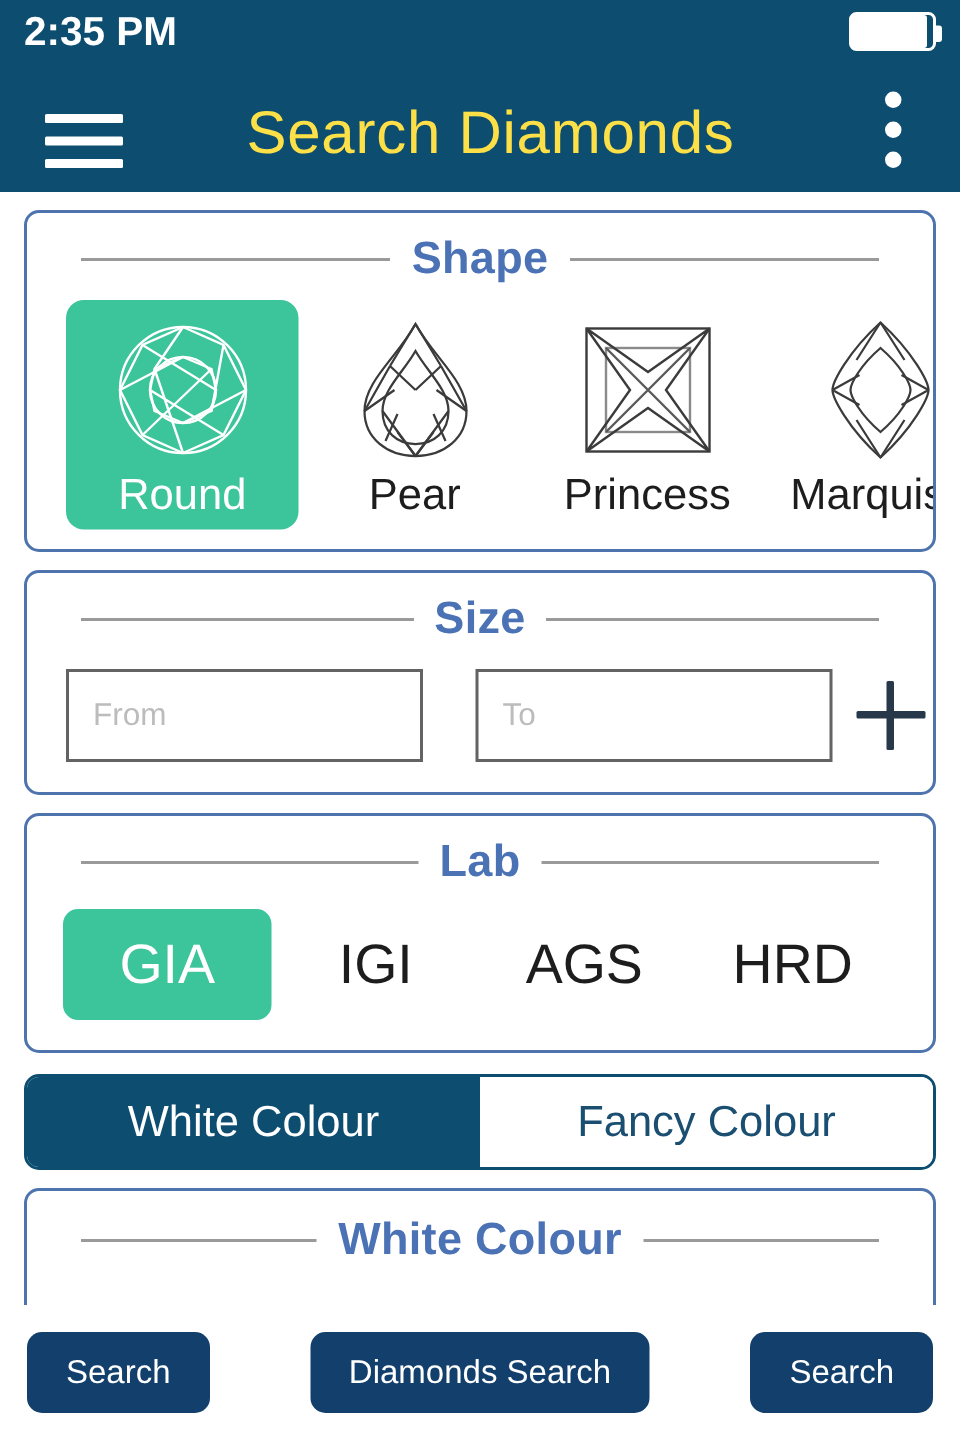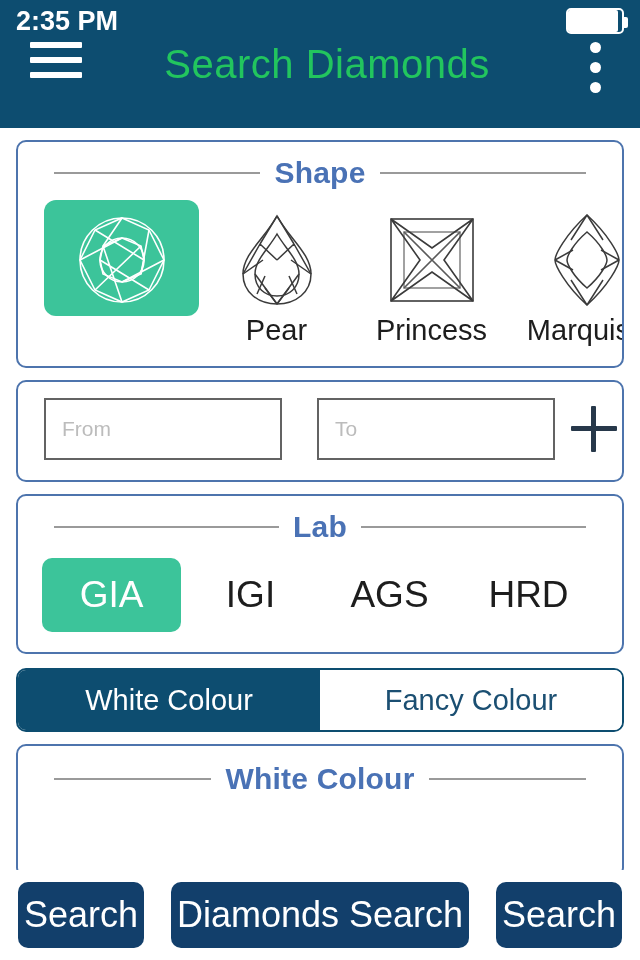--- a/index.html
+++ b/index.html
@@ -55,23 +55,23 @@
     background: #ffffff;
     border-radius: 2px;
     margin: 0;
   }
 
   
   .navbar {
     height: 86px;
     background: #0d4d70;
     display: flex;
-    align-items: flex-start;
-    padding: 0 28px 0 30px;
-    color: #22c55e;
+    align-items: flex-end;
+    padding: 0 28px 16px 30px;
+    color: #fde047;
   }
   .hamburger { width: 52px; display: flex; flex-direction: column; gap: 9px; cursor: pointer; }
   .hamburger span { display: block; height: 6px; background: #ffffff; border-radius: 1px; }
   .nav-title {
     flex: 1;
     text-align: center;
     font-size: 40px;
     font-weight: 300;
     letter-spacing: 0.5px;
     padding-right: 6px;
@@ -249,26 +249,26 @@
     align-items: center;
     justify-content: space-between;
     padding: 0 18px;
     gap: 12px;
   }
   .bb-btn {
     background: #123f6b;
     color: #ffffff;
     border: none;
     border-radius: 10px;
-    height: 66px;
+    height: 54px;
     font-family: "Liberation Sans", sans-serif;
-    font-size: 36px;
+    font-size: 22px;
     font-weight: normal;
     cursor: pointer;
-    padding: 0 6px;
+    padding: 0 26px;
     white-space: nowrap;
   }
 </style>
 </head>
 <body>
 
 <div id="app">
 
   <div class="statusbar">
     <div class="sb-center">2:35 PM</div>
@@ -308,20 +308,21 @@
             <svg viewBox="0 0 100 100" width="100" height="100">
               <g fill="none" stroke="#ffffff" stroke-width="1.6">
                 <circle cx="50" cy="50" r="42"></circle>
                 <circle cx="50" cy="50" r="22"></circle>
                 <polygon points="50,8 77,20 92,50 77,80 50,92 23,80 8,50 23,20"></polygon>
                 <polygon points="50,28 69,36 72,50 69,64 50,72 31,64 28,50 31,36"></polygon>
                 <path d="M50,8 L31,36 M77,20 L69,64 M92,50 L50,72 M77,80 L28,50 M50,92 L31,36 M23,80 L69,36 M8,50 L50,28 M23,20 L72,50"></path>
               </g>
             </svg>
           </span>
+          <span class="shape-label">Round</span>
         </div>
 
         <div class="shape-item">
           <span class="shape-icon">
             <svg viewBox="0 0 100 100" width="100" height="100">
               <g fill="none" stroke="#3b3b3b" stroke-width="1.5">
                 <path d="M50,6 C62,28 84,44 84,64 C84,82 69,94 50,94 C31,94 16,82 16,64 C16,44 38,28 50,6 Z"></path>
                 <path d="M50,24 C58,38 72,50 72,64 C72,78 62,86 50,86 C38,86 28,78 28,64 C28,50 42,38 50,24 Z"></path>
                 <path d="M50,6 L33,34 M50,6 L67,34 M84,64 L64,50 M16,64 L36,50 M50,94 L38,78 M50,94 L62,78 M70,84 L62,66 M30,84 L38,66"></path>
                 <path d="M33,34 L16,64 M67,34 L84,64 M28,64 L50,94 M72,64 L50,94 M33,34 L50,50 M67,34 L50,50"></path>
@@ -355,20 +356,25 @@
               </g>
             </svg>
           </span>
           <span class="shape-label">Marquise</span>
         </div>
 
       </div>
     </div>
 
     <div class="card">
+      <div class="card-title-row">
+        <span class="rule"></span>
+        <span class="card-title">Size</span>
+        <span class="rule"></span>
+      </div>
       <div class="size-row">
         <input class="size-input size-from" type="text" placeholder="From" style="">
         <input class="size-input size-to" type="text" placeholder="To" style="">
         <span class="plus-btn"></span>
       </div>
     </div>
 
     <div class="card">
       <div class="card-title-row">
         <span class="rule"></span>

